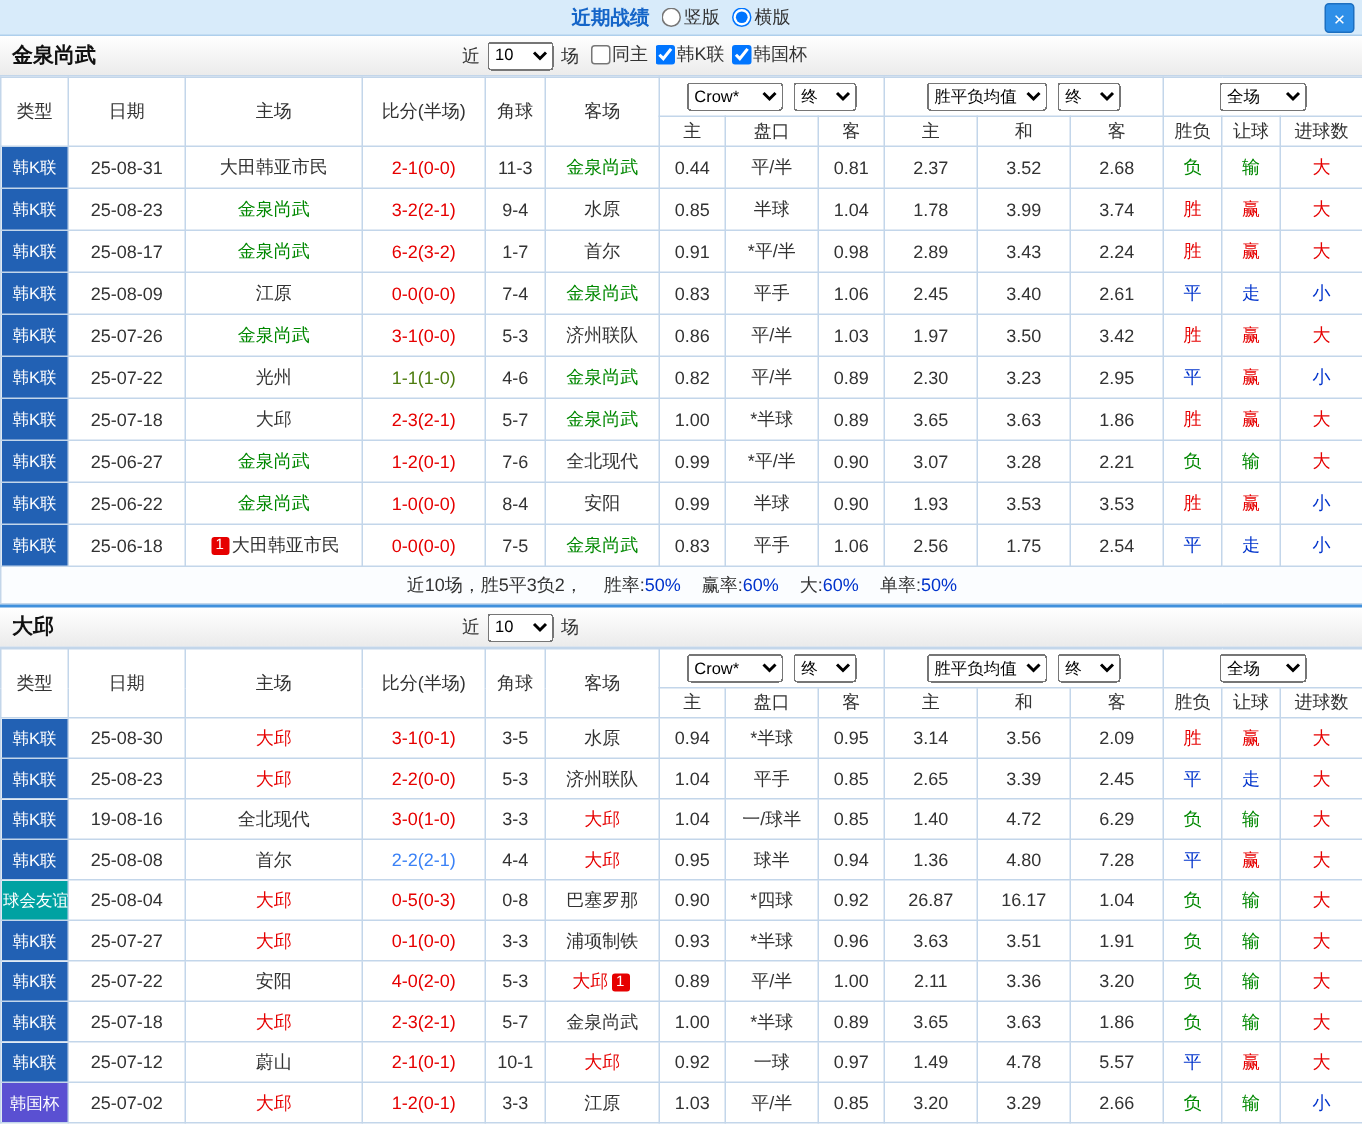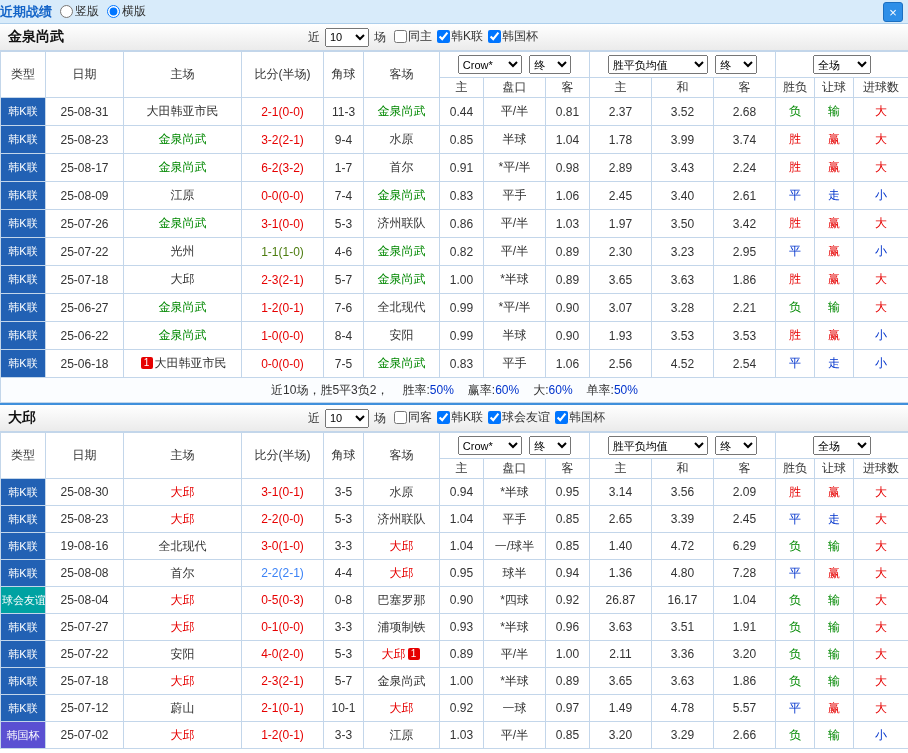--- a/index.html
+++ b/index.html
@@ -1,21 +1,21 @@
 <!DOCTYPE html>
 <html><head>
 <meta charset="utf-8">
 <style>
   * { box-sizing: border-box; margin: 0; padding: 0; }
   html,body { width: 908px; height: 753px; overflow: hidden; background: #fff;
     font-family: "Liberation Sans", "DejaVu Sans", sans-serif; font-size: 12px; color: #333; }
 
   
   .topbar { height: 24px; background: #d8ebfa; border-bottom: 1px solid #aecfec;
-    display: flex; align-items: center; gap: 8px; position: relative; }
+    display: flex; align-items: center; justify-content: center; gap: 8px; position: relative; }
   .topbar .title { color: #1565c8; font-weight: bold; font-size: 13px; }
   .topbar label { display: inline-flex; align-items: center; gap: 2px; cursor: pointer; }
   .topbar input { margin: 0; }
   .close-btn { position: absolute; right: 5px; top: 2px; width: 20px; height: 20px;
     background: #2e8fe8; color: #fff; border: 1px solid #1c6fc0; border-radius: 3px;
     font-size: 13px; line-height: 17px; text-align: center; cursor: pointer; padding: 0; }
 
   
   .team-bar { height: 27px; background: linear-gradient(#ffffff, #ebebeb);
     border-bottom: 1px solid #c3d6ea; display: flex; align-items: center; position: relative; }
@@ -27,21 +27,21 @@
   .cb-group label { display: inline-flex; align-items: center; margin-left: 5px; cursor: pointer; }
   .cb-group input { margin: 0 1px 0 0; }
 
   
   .stats-table { width: 908px; border-collapse: collapse; table-layout: fixed; }
   .stats-table th, .stats-table td { border: 1px solid #c3d6ea; text-align: center;
     overflow: hidden; white-space: nowrap; padding: 0 1px; }
   .hdr-top th { height: 26px; background: #fff; font-weight: normal; }
   .hdr-sub th { height: 20px; background: #fff; font-weight: normal; }
   .sel-cell select { height: 19px; font-size: 11px; vertical-align: middle; margin: 0 2px; }
-  .w64 { width: 64px; } .w42 { width: 42px; } .w96 { width: 100px; } .w58 { width: 58px; }
+  .w64 { width: 64px; } .w42 { width: 42px; } .w96 { width: 80px; } .w58 { width: 58px; }
   tbody td { height: 28px; background: #fff; }
   .team-section.second tbody td { height: 27px; }
   td.league { color: #fff; font-size: 11px; }
   .red-badge { display: inline-block; min-width: 12px; height: 12px; line-height: 12px;
     font-size: 10px; border-radius: 2px; padding: 0 1px; margin: 0 2px; vertical-align: 1px; }
   td.summary { height: 25px; background: #fbfdff; text-align: center; }
   .stat-label { margin-left: 14px; }
 </style>
 </head>
 <body>
@@ -278,41 +278,40 @@
             <td class="league" style="background: rgb(34, 97, 180);">韩K联</td>
             <td>25-06-18</td>
             <td><span class="red-badge" style="background: rgb(230, 0, 0); color: rgb(255, 255, 255);">1</span><span>大田韩亚市民</span></td>
             <td style="color: rgb(230, 0, 0);">0-0(0-0)</td>
             <td>7-5</td>
             <td><span style="color: rgb(0, 136, 0);">金泉尚武</span></td>
             <td>0.83</td>
             <td>平手</td>
             <td>1.06</td>
             <td>2.56</td>
-            <td>4.52</td>
+            <td>1.75</td>
             <td>2.54</td>
             <td style="color: rgb(0, 51, 204);">平</td>
             <td style="color: rgb(0, 51, 204);">走</td>
             <td style="color: rgb(0, 51, 204);">小</td>
           </tr>
           <tr>
             <td colspan="15" class="summary"><span>近10场，胜5平3负2，</span><span class="stat-label">胜率:</span><span style="color: rgb(0, 51, 204);">50%</span><span class="stat-label">赢率:</span><span style="color: rgb(0, 51, 204);">60%</span><span class="stat-label">大:</span><span style="color: rgb(0, 51, 204);">60%</span><span class="stat-label">单率:</span><span style="color: rgb(0, 51, 204);">50%</span></td>
           </tr>
         </tbody>
   </table>
 </section>
 
 <section class="team-section second">
   <div class="team-bar">
     <span class="team-name">大邱</span>
     <div class="filters">
       <span>近</span>
       <select class="count-select"><option>10</option></select>
       <span>场</span>
-      <span class="cb-group"><label><input type="checkbox" style="">同客</label><label><input type="checkbox" checked="" style="">韩K联</label><label><input type="checkbox" checked="" style="">球会友谊</label><label><input type="checkbox" checked="" style="">韩国杯</label></span>
     </div>
   </div>
   <table class="stats-table">
     <colgroup>
       <col style="width:45px">
           <col style="width:78px">
           <col style="width:118px">
           <col style="width:82px">
       <col style="width:40px">
           <col style="width:76px">

